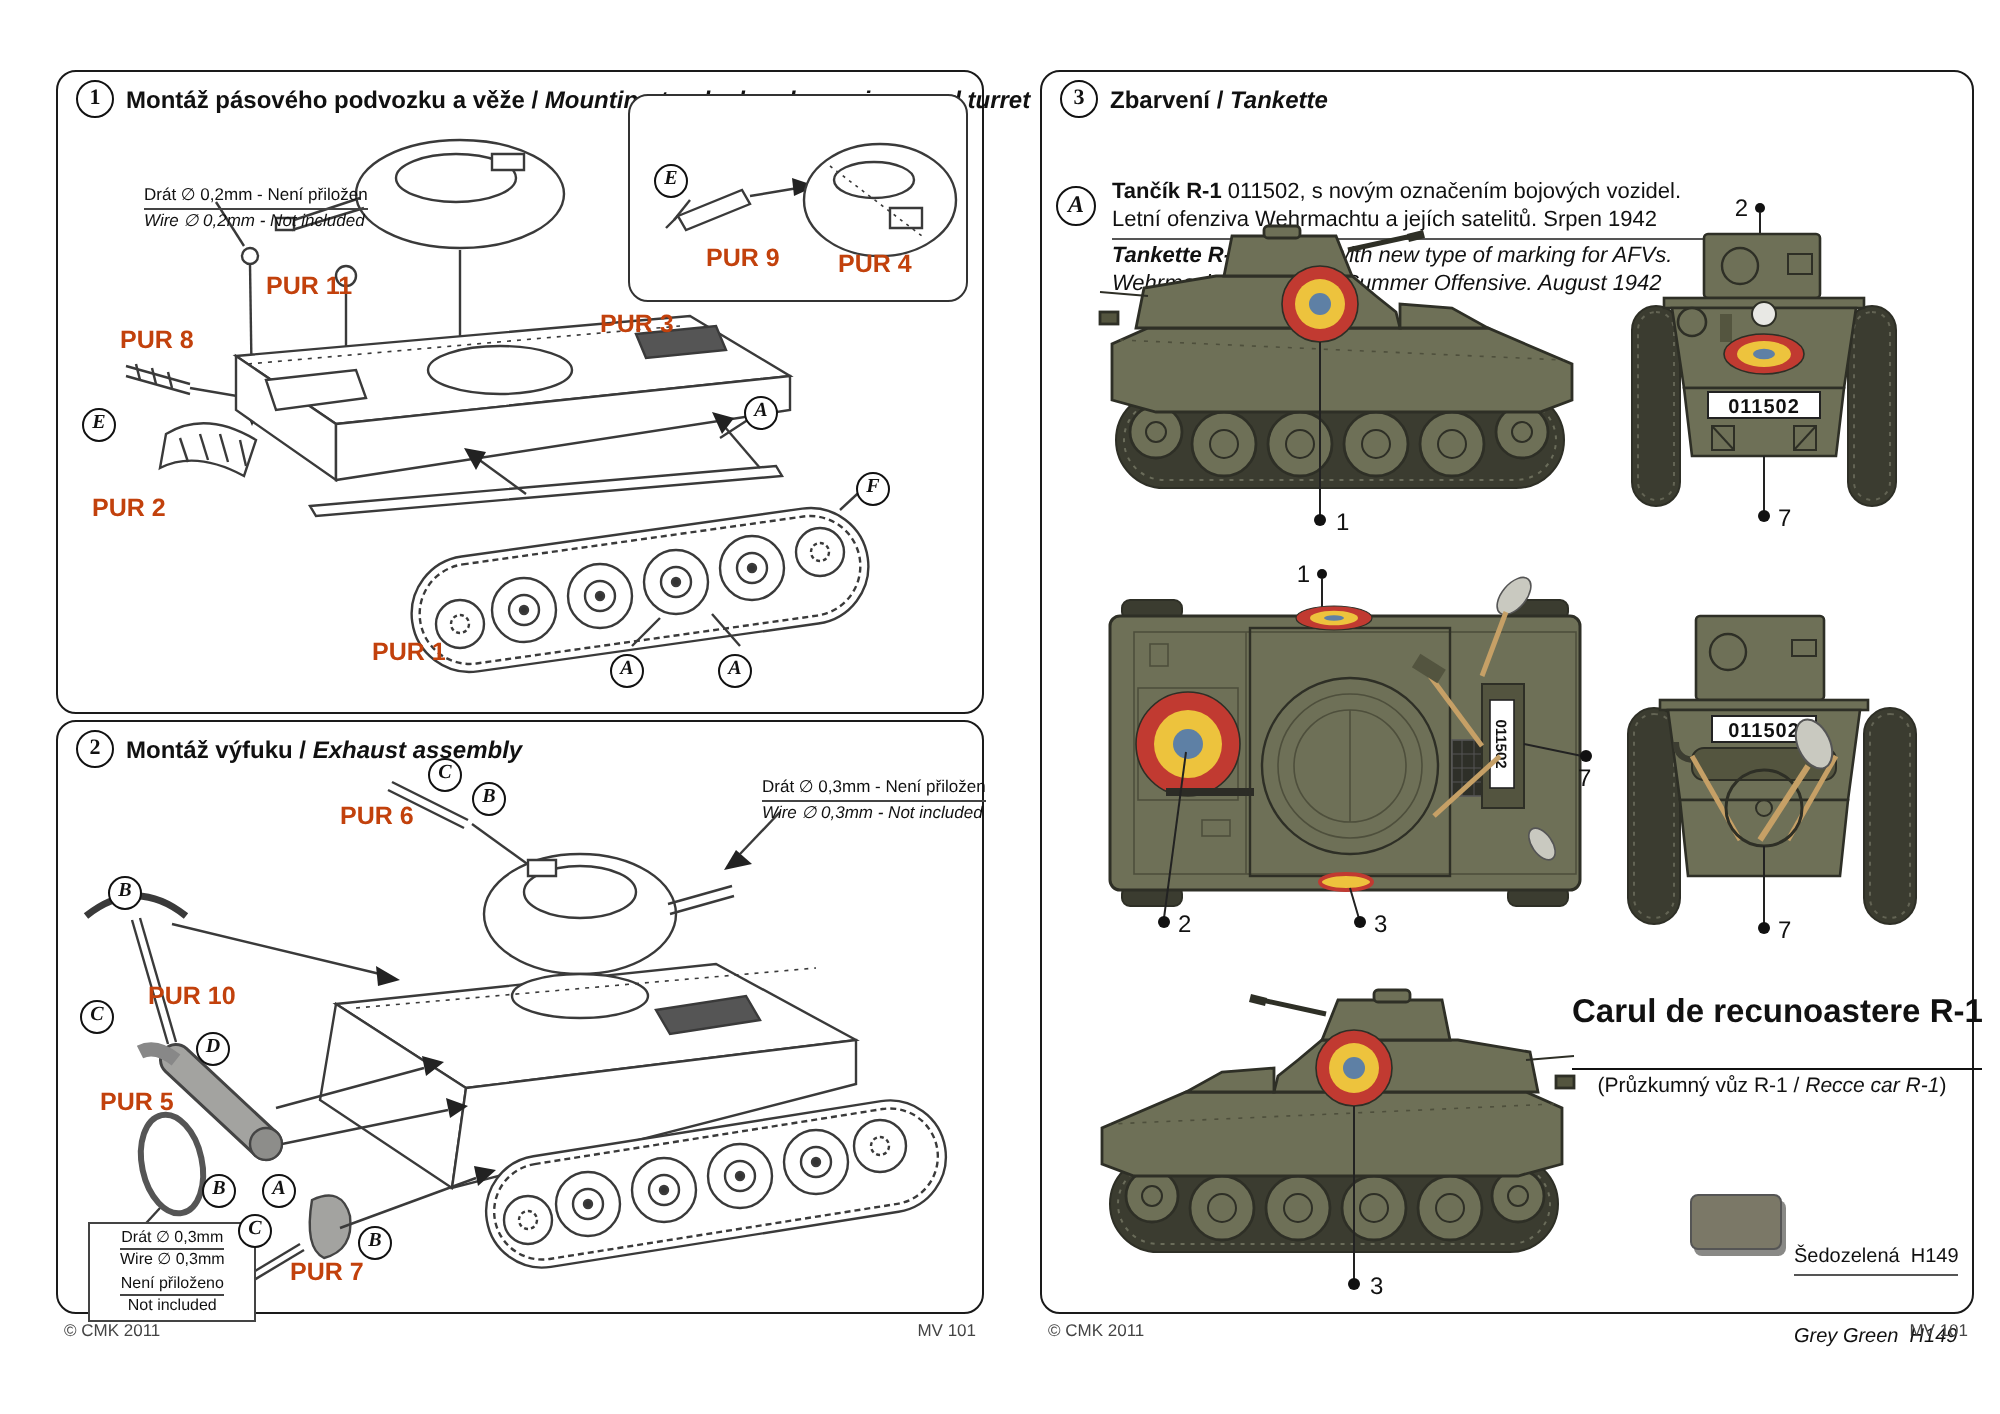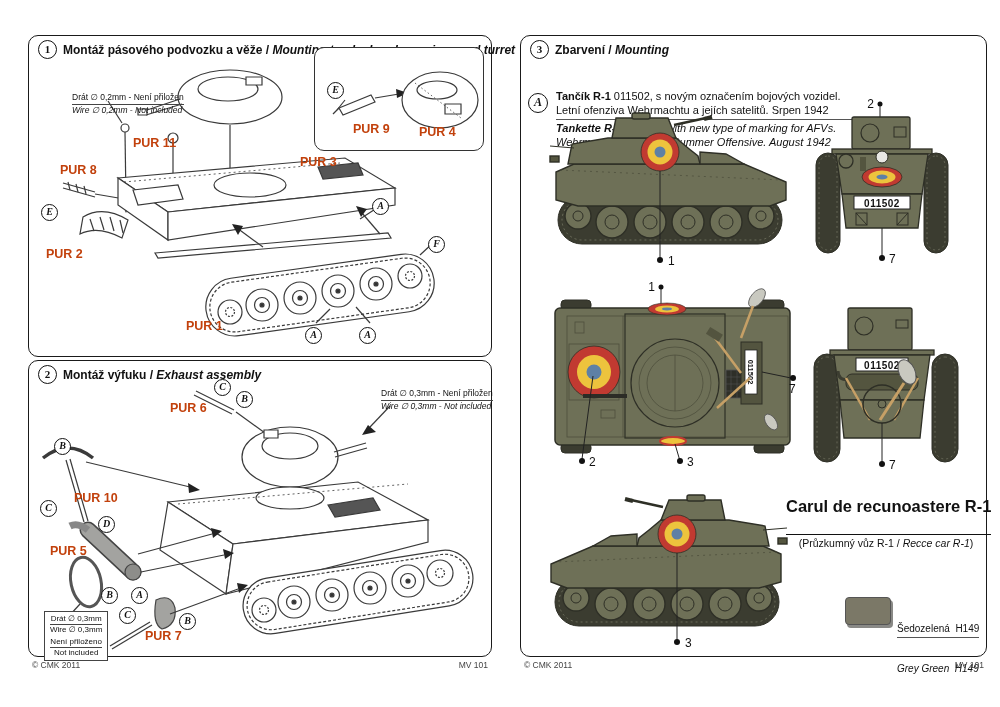--- a/index.html
+++ b/index.html
@@ -13,21 +13,21 @@
   .ttl{font-size:12px;font-weight:bold;white-space:nowrap;}
   .ttl .it{font-style:italic;}
   .plabel{position:absolute;font-size:12.5px;color:#c2410c;white-space:nowrap;font-weight:bold;}
   .co{position:absolute;width:15px;height:15px;border:1.3px solid #111;border-radius:50%;
       background:#fff;text-align:center;line-height:14px;font-family:"Liberation Serif",serif;
       font-style:italic;font-weight:bold;font-size:10px;z-index:5;}
   .note{position:absolute;font-size:8.5px;line-height:10.5px;white-space:nowrap;}
   .note .l1{border-bottom:1px solid #444;padding-bottom:1px;}
   .note .l2{font-style:italic;}
   .notebox{position:absolute;border:1px solid #444;background:#fff;font-size:8px;
-           line-height:10px;padding:2px 5px;text-align:center;white-space:nowrap;}
+           line-height:10px;padding:2px 15px;text-align:center;white-space:nowrap;}
   .notebox .u{border-bottom:1px solid #444;}
   .notebox .i{}
   .inset{position:absolute;border:1.4px solid #333;border-radius:10px;background:#fff;}
   .ftr{position:absolute;font-size:8.5px;color:#444;white-space:nowrap;}
   .variant{position:absolute;font-size:11px;line-height:13.5px;white-space:nowrap;}
   .variant .b{font-weight:bold;}
   .variant .bi{font-weight:bold;font-style:italic;}
   .variant .i{font-style:italic;}
   .variant .sep{border-top:1px solid #555;width:306px;height:1px;margin:2px 0 1px 0;}
   .heading{position:absolute;width:200px;text-align:center;}
@@ -266,21 +266,21 @@
   <span class="co" style="left:119px;top:607px;">C</span>
   <span class="plabel" style="left:145px;top:629px;">PUR 7</span>
   <span class="co" style="left:179px;top:613px;">B</span>
 
   <span class="ftr" style="left:32px;top:660px;">© CMK 2011</span>
   <span class="ftr" style="left:452px;top:660px;width:36px;text-align:right;">MV 101</span>
 
   <section class="panel" style="left:520px;top:35px;width:465px;height:620px;"></section>
   <div class="hdr" style="left:530px;top:40px;">
     <span class="badge">3</span>
-    <span class="ttl"><b>Zbarvení</b><span> / </span><b class="it">Mounting</b></span>
+    <span class="ttl"><b>Zbarvení</b><span> / </span><b class="it">Tankette</b></span>
   </div>
 
   <span class="co" style="left:528px;top:93px;width:18px;height:18px;line-height:17px;font-size:12px;">A</span>
   <div class="variant" style="left:556px;top:90px;">
     <div><span class="b">Tančík R-1</span><span> 011502, s novým označením bojových vozidel.</span></div>
     <div>Letní ofenziva Wehrmachtu a jejích satelitů. Srpen 1942</div>
     <div class="sep"></div>
     <div><span class="bi">Tankette R-1</span><span class="i"> 011502, with new type of marking for AFVs.</span></div>
     <div class="i">Wehrmacht's and allies Summer Offensive. August 1942</div>
   </div>

